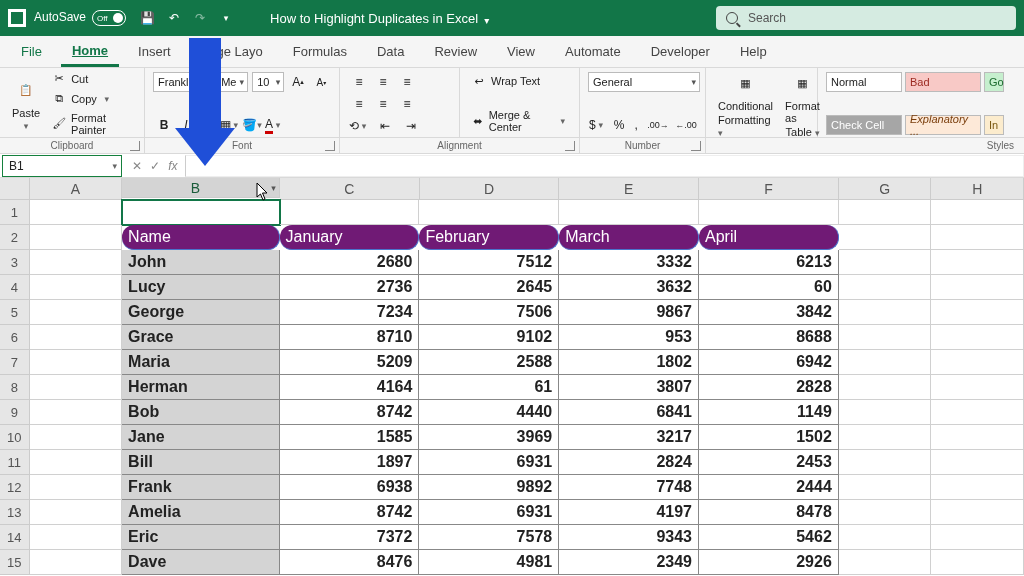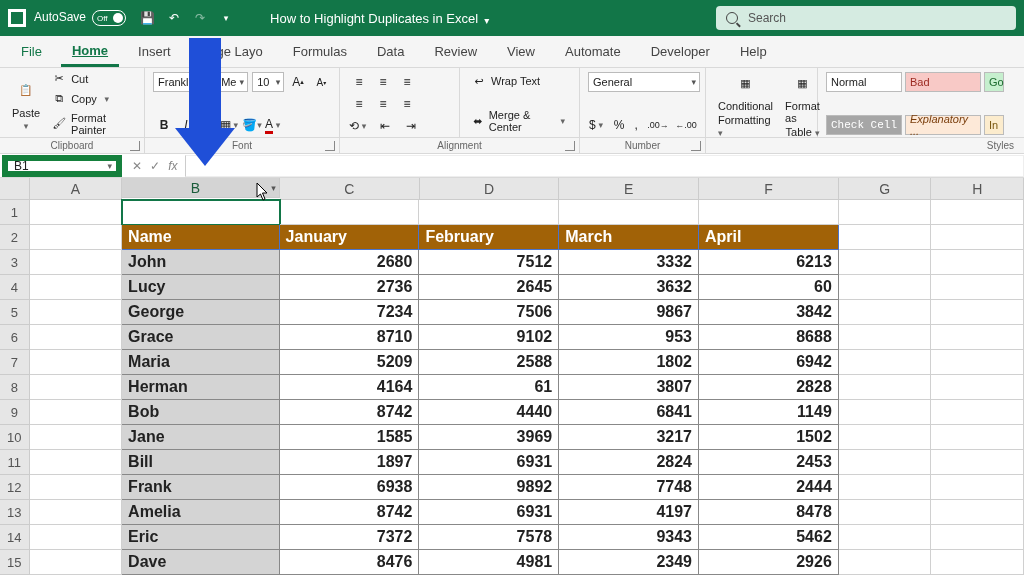--- a/index.html
+++ b/index.html
@@ -45,27 +45,27 @@
   .fontgroup .botrow { display:flex; gap:0px; align-items:center; margin-top:4px; }
 
   .align-grid { display:grid; grid-template-columns:repeat(3,22px); grid-template-rows:repeat(2,20px); gap:2px; }
   .numgroup .numrow { display:flex; gap:6px; align-items:center; margin-top:4px; }
 
   .styles-cells { display:flex; gap:3px; }
   .style-cell { width:76px; height:20px; border:1px solid #bbb; font-size:11px; display:flex; align-items:center; padding:0 4px; }
   .sc-normal { background:#fff; }
   .sc-bad { background:#f8c9c6; color:#9c2b22; }
   .sc-good { background:#c6efce; color:#1c6b2f; }
-  .sc-check { background:#a6a6a6; color:#fff;font-family:Liberation Mono, monospace; }
+  .sc-check { background:#a6a6a6; color:#fff; }
   .sc-exp { background:#fde9d8; color:#7a3e0c; font-style:italic; }
   .sc-in { background:#fceccd; color:#7a5810; }
 
   
   .fbar { height:24px; display:flex; align-items:center; border-bottom:1px solid #d9d9d9; }
-  .namebox { width:120px; height:22px; border:6px solid #15803d; margin:0 2px; display:flex; align-items:center; padding:0 6px; font-size:12px; position:relative; }
+  .namebox { width:120px; height:22px; border:1px solid #15803d; margin:0 2px; display:flex; align-items:center; padding:0 6px; font-size:12px; position:relative; }
   .namebox::after { content:"▾"; position:absolute; right:4px; font-size:9px; color:#666; }
   .fx-btns { display:flex; align-items:center; gap:8px; padding:0 8px; color:#888; }
   .fx-input { flex:1; height:22px; border:1px solid #eee; border-left:1px solid #ccc; }
 
   
   .sheet { position:relative; }
   .col-headers { display:flex; height:22px; }
   .corner { width:30px; border:1px solid #ccc; border-top:none; border-left:none; background:#e6e6e6; }
   .ch { border:1px solid #ccc; border-top:none; border-left:none; background:#e6e6e6; display:flex; align-items:center; justify-content:center; font-size:14px; color:#555; cursor:pointer; }
   .ch.sel { background:#9fd3b5; color:#1a5c3a; }
@@ -73,21 +73,21 @@
   .rh { width:30px; border:1px solid #ccc; border-top:none; border-left:none; background:#e6e6e6; display:flex; align-items:center; justify-content:center; font-size:13px; color:#555; }
   .cell { border:1px solid #d0d0d0; border-top:none; border-left:none; display:flex; align-items:center; padding:0 6px; font-size:16px; }
   .c-b { width:160px; }
   .c-c { width:142px; }
   .c-d { width:142px; }
   .c-e { width:142px; }
   .c-f { width:142px; }
   .c-g { width:94px; }
   .c-h { width:94px; }
   .c-a { width:94px; }
-  .hdrcell { background:#a16207; color:#fff; font-weight:bold; border-color:#4a73cc; }
+  .hdrcell { background:#701a75; color:#fff; font-weight:normal; border-color:#4a73cc;border-radius:12px; }
   .namecol { background:#d4d4d4; font-weight:bold; border:1px solid #888; border-top:none; border-left:none; }
   .num { justify-content:flex-end; border:1px solid #888; border-top:none; border-left:none; font-weight:bold; }
   .col-b-sel .c-b:not(.hdrcell):not(.namecol) { background:#d4d4d4; }
   .active-cell { outline:2px solid #127648; outline-offset:-1px; background:#fff !important; }
 
   
   .big-arrow { position:absolute; left:175px; top:38px; width:60px; height:130px; pointer-events:none; }
   .big-arrow .shaft { position:absolute; left:14px; top:0; width:32px; height:95px; background:#1f4fd8; }
   .big-arrow .head { position:absolute; left:0; top:90px; width:0; height:0; border-left:30px solid transparent; border-right:30px solid transparent; border-top:38px solid #1f4fd8; }
 

